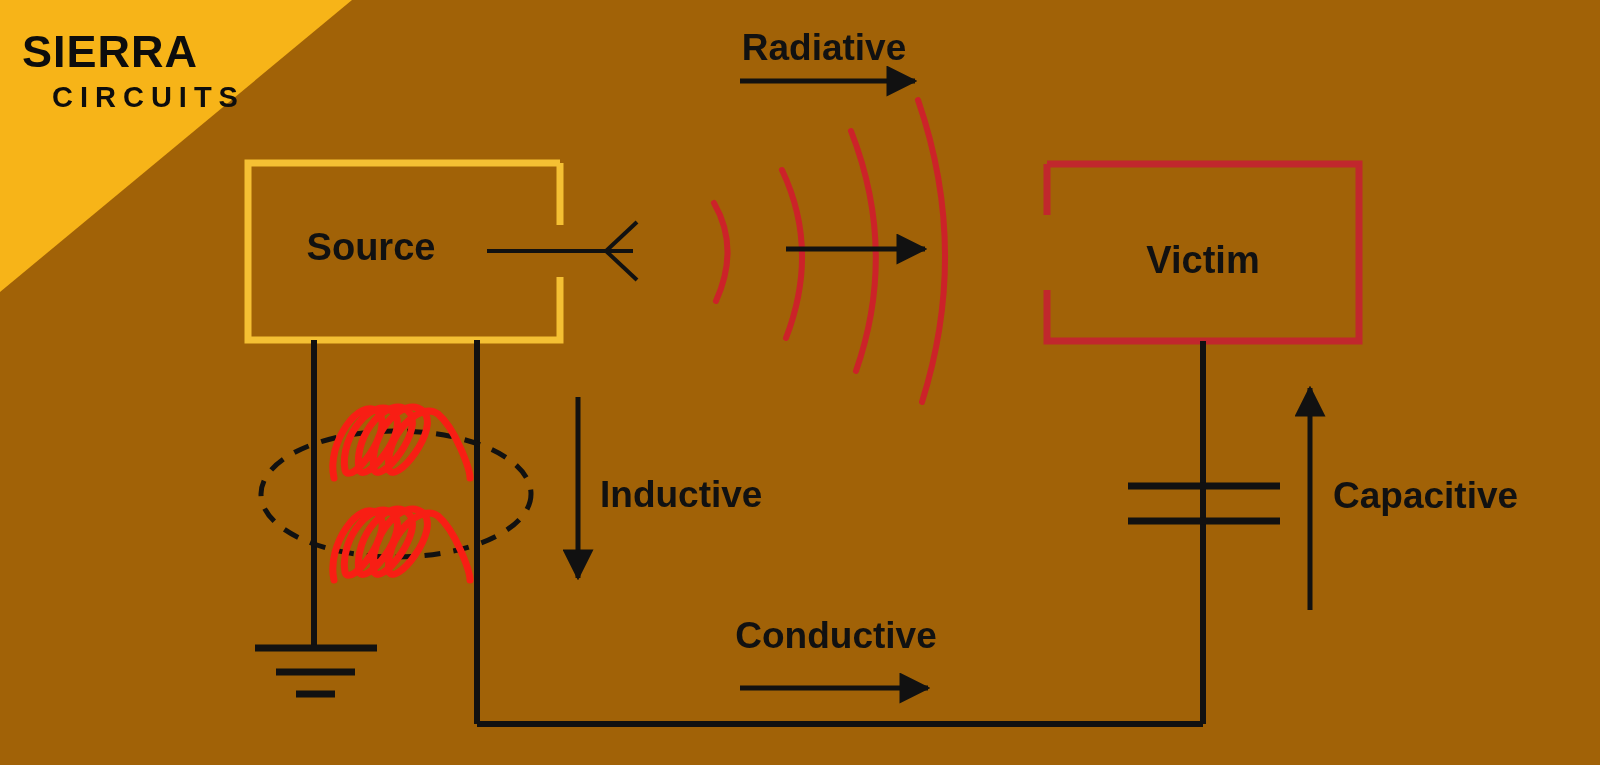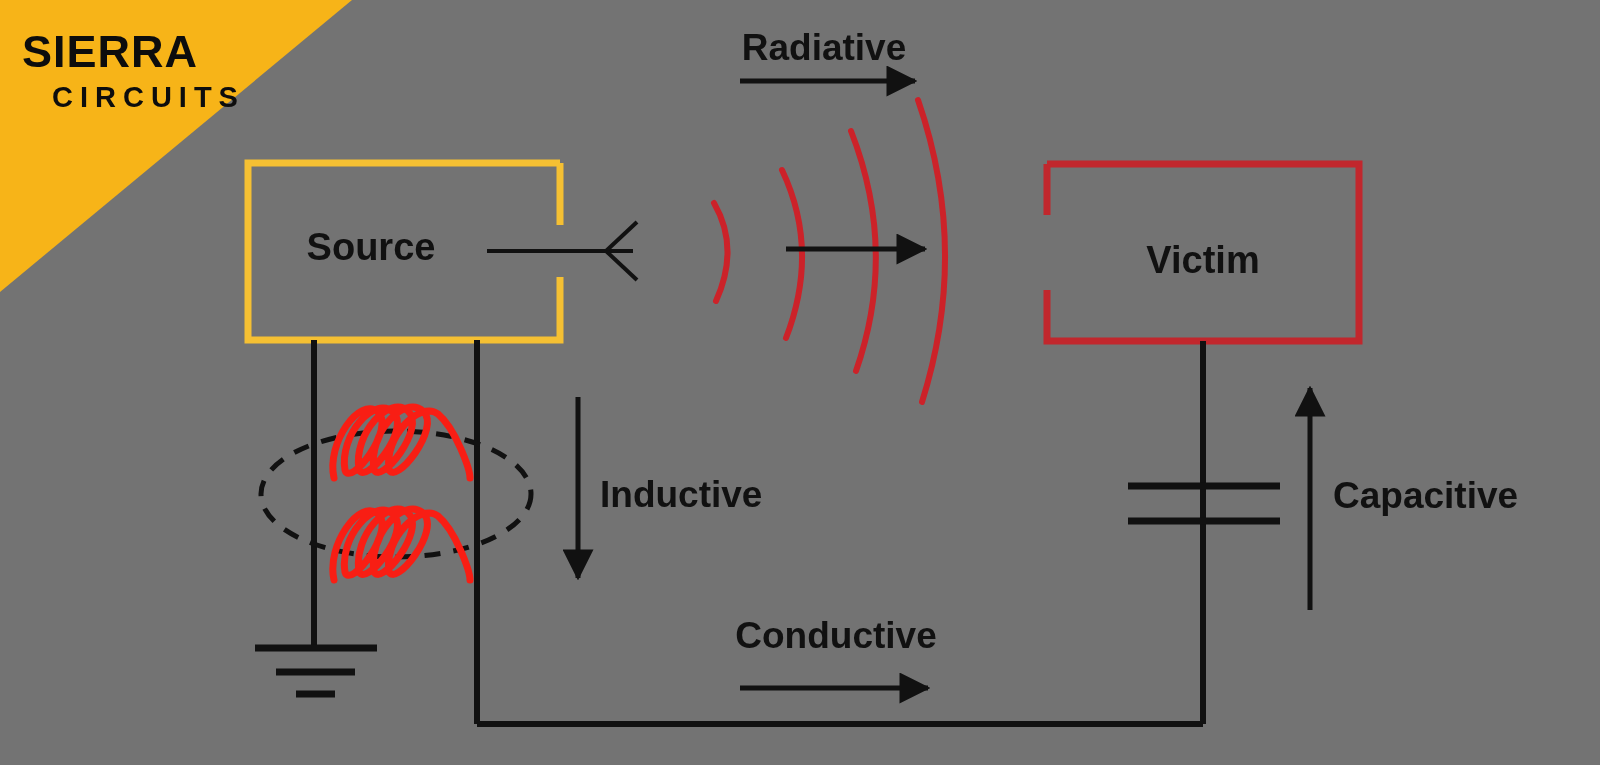--- a/index.html
+++ b/index.html
@@ -7,21 +7,21 @@
     padding: 0;
     background: #ffffff;
   }
   body {
     font-family: "Liberation Sans", sans-serif;
   }
   #stage {
     position: relative;
     width: 1600px;
     height: 765px;
-    background: #737373;
+    background: #a16207;
     overflow: hidden;
   }
   #diagram-svg {
     position: absolute;
     left: 0;
     top: 0;
     width: 1600px;
     height: 765px;
     display: block;
   }

